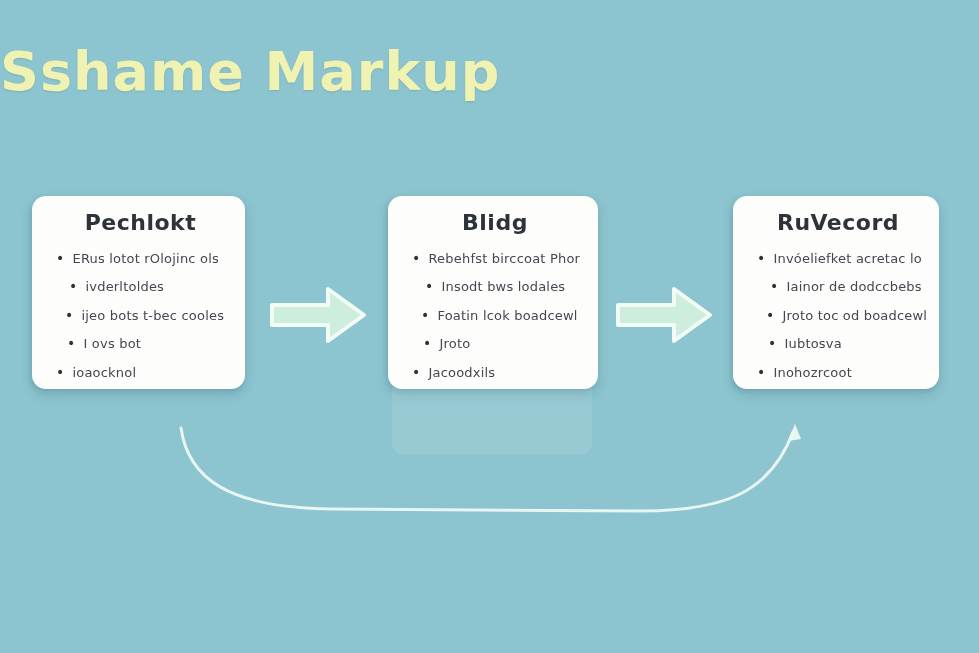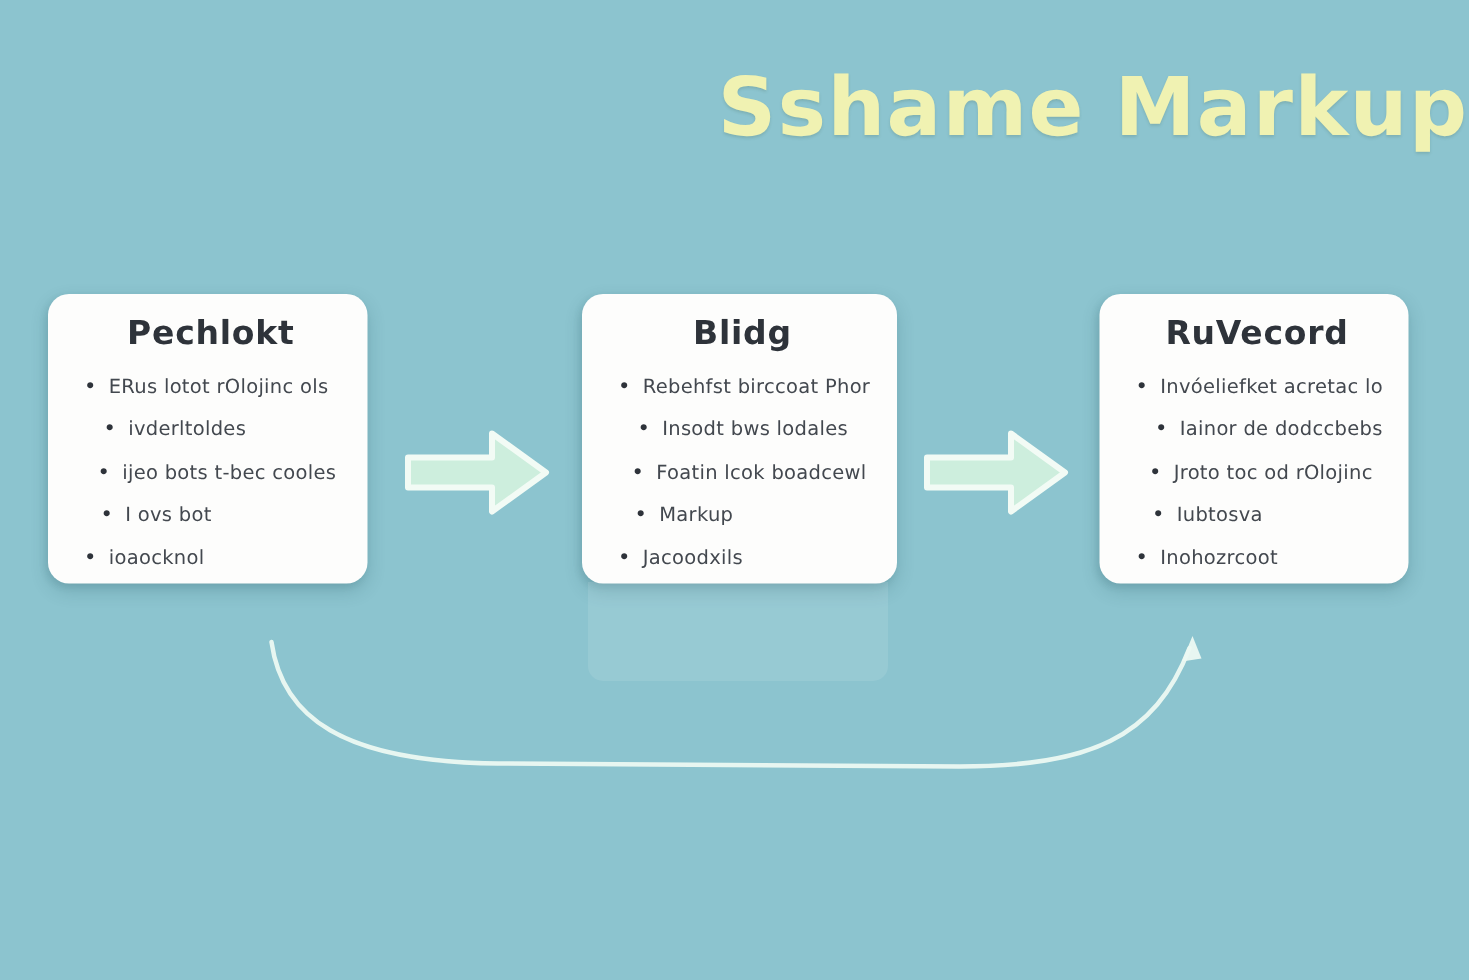--- a/index.html
+++ b/index.html
@@ -15,21 +15,21 @@
   html,body{width:979px;height:653px;overflow:hidden;}
   body{
     background:var(--background);
     font-family:"DejaVu Sans","Liberation Sans",sans-serif;
     position:relative;
   }
   .canvas{position:absolute;inset:0;}
   h1.diagram-title{
     position:absolute;
     top:40px;left:0;right:0;
-    text-align:right;
+    text-align:left;
     font-size:54px;
     font-weight:700;
     letter-spacing:1px;
     color:var(--title);
     text-shadow:0 1px 2px rgba(60,90,60,0.18);
   }
   .card{
     position:absolute;
     top:196px;
     height:193px;
@@ -134,35 +134,35 @@
   <svg class="block-arrow block-arrow-1" viewBox="0 0 104 64" aria-hidden="true">
     <polygon points="6,22 62,22 62,6 98,32 62,58 62,42 6,42"></polygon>
   </svg>
 
   <section class="card card-2">
     <h2>Blidg</h2>
     <ul>
       <li>Rebehfst birccoat Phor</li>
       <li>Insodt bws lodales</li>
       <li>Foatin lcok boadcewl</li>
-      <li>Markup</li>
+      <li>Jroto</li>
       <li>Jacoodxils</li>
     </ul>
   </section>
 
   <svg class="block-arrow block-arrow-2" viewBox="0 0 104 64" aria-hidden="true">
     <polygon points="6,22 62,22 62,6 98,32 62,58 62,42 6,42"></polygon>
   </svg>
 
   <section class="card card-3">
     <h2>RuVecord</h2>
     <ul>
       <li>Invóeliefket acretac lo</li>
       <li>Iainor de dodccbebs</li>
-      <li>Jroto toc od rOlojinc</li>
+      <li>Jroto toc od boadcewl</li>
       <li>Iubtosva</li>
       <li>Inohozrcoot</li>
     </ul>
   </section>
 
   <div class="ghost-panel"></div>
 
   <svg class="loop-curve" viewBox="0 0 979 653" aria-hidden="true">
     <path class="curve" d="M 181 428 C 188 478 228 508 332 509 L 640 511 C 726 511 770 492 793 432"></path>
     <path class="tip" d="M 795 424 L 788 441 L 801 439 Z"></path>

